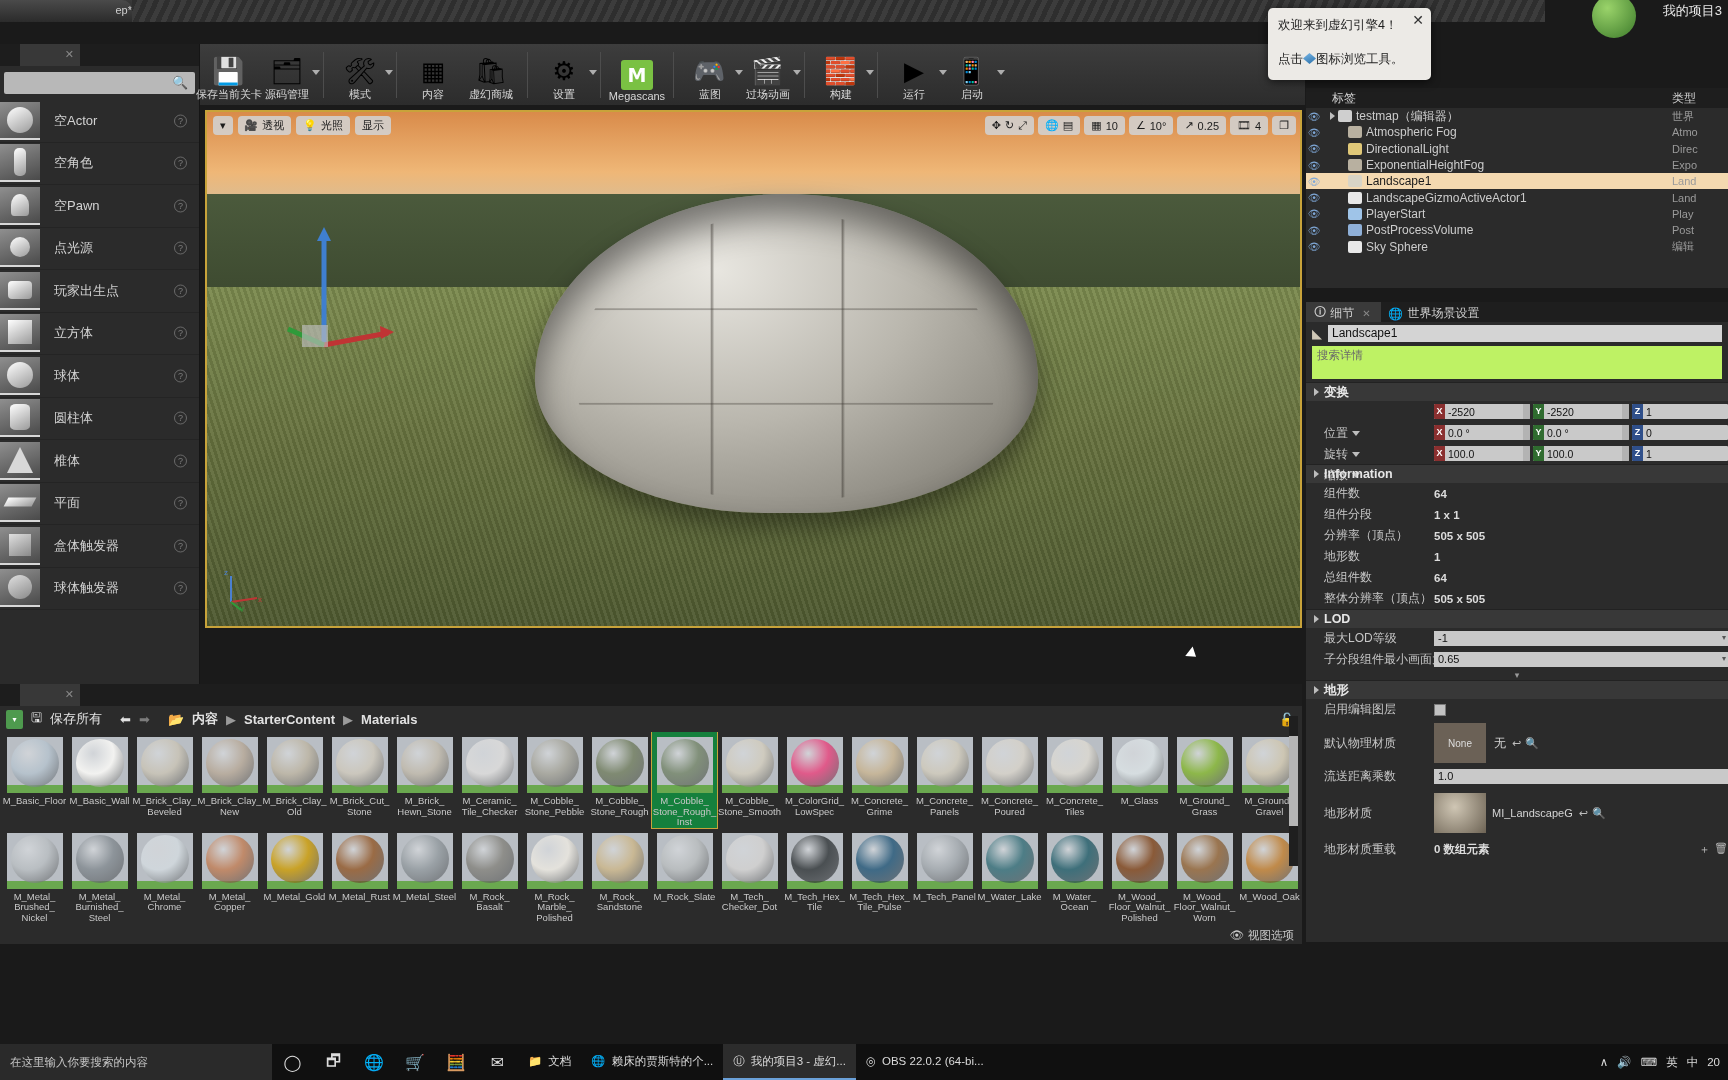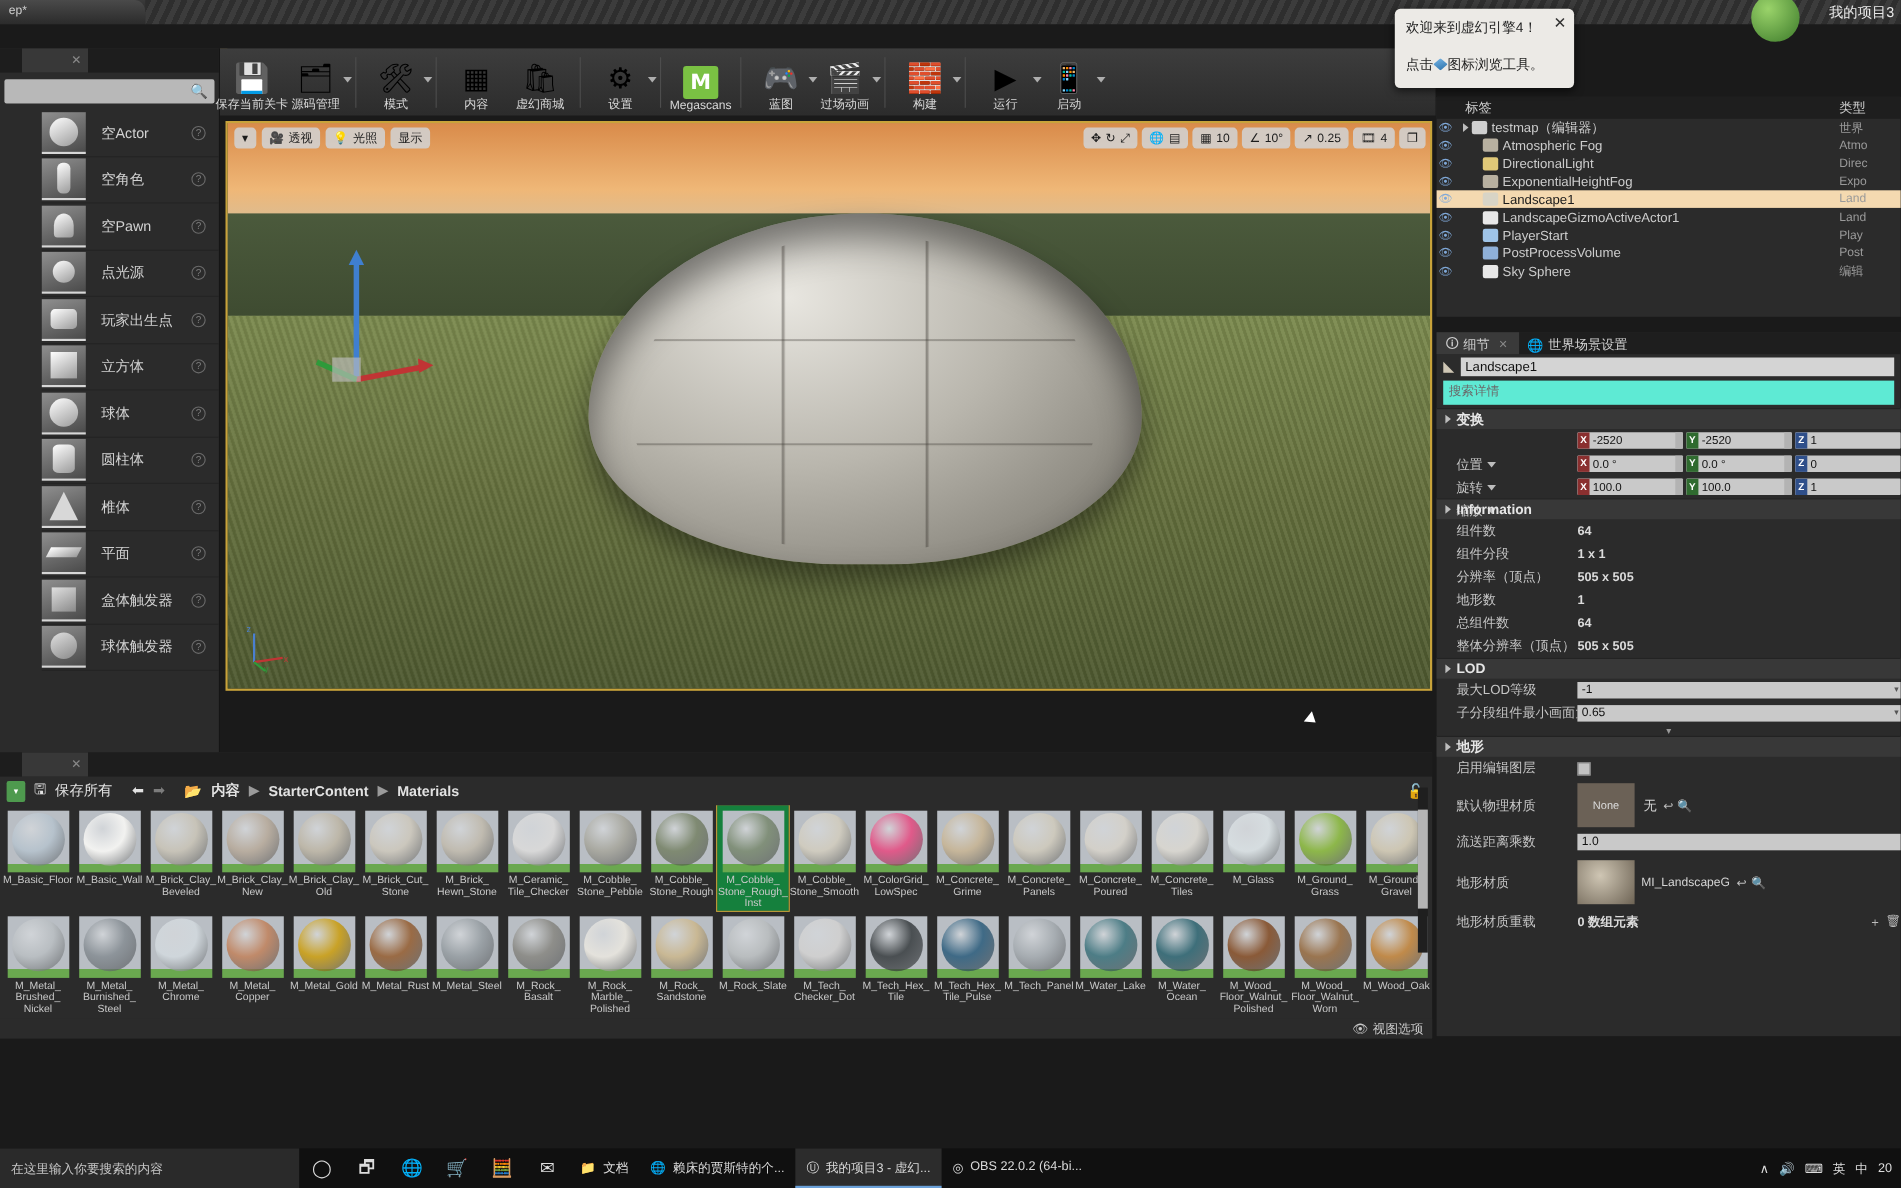--- a/index.html
+++ b/index.html
@@ -1,22 +1,22 @@
 <!DOCTYPE html>
 <html><head>
 <meta charset="utf-8">
 <style>
   * { box-sizing: border-box; margin:0; padding:0; }
   html,body { width:1728px; height:1080px; overflow:hidden; background:#1a1a1a;
     font-family:"Liberation Sans","DejaVu Sans",sans-serif; }
   #root { position:relative; width:1728px; height:1080px; }
 
   
-  .titlebar { position:absolute; left:0; top:0; width:1728px; height:22px;
-    background:linear-gradient(180deg,#3a3a3a,#1e1e1e); }
+  .titlebar { position:absolute; left:0; top:0; width:1545px; height:22px;
+    background:linear-gradient(180deg,#3a3a3a,#1e1e1e);text-align:right; }
   .title-tab { position:absolute; left:0; top:0; width:132px; height:22px;
     background:linear-gradient(180deg,#4a4a4a,#2b2b2b);
     border-radius:0 10px 0 0; color:#cfcfcf; font-size:11px;
     padding:4px 0 0 8px; overflow:hidden; white-space:nowrap; }
   .title-stripes { position:absolute; left:132px; top:0; right:0; height:22px;
     background:repeating-linear-gradient(115deg,#2e2e2e 0 5px,#3c3c3c 5px 10px); }
   .title-right { position:absolute; right:6px; top:2px; color:#e8e8e8;
     font-size:13px; z-index:6; }
 
   
@@ -27,21 +27,21 @@
   
   .leftpanel { position:absolute; left:0; top:44px; width:200px; height:640px;
     background:#2b2b2b; border-right:1px solid #151515; }
   .lp-tabrow { height:22px; background:#1d1d1d; position:relative; }
   .lp-tab { position:absolute; left:20px; top:0; width:60px; height:22px;
     background:#383838; }
   .lp-tab .x { position:absolute; right:6px; top:4px; color:#888; font-size:11px; }
   .lp-search { margin:6px 4px; height:22px; background:#b8b8b8; border-radius:2px;
     position:relative; }
   .lp-search .mag { position:absolute; right:6px; top:3px; font-size:13px; color:#222; }
-  .lp-list { overflow:hidden;padding-left:38px; }
+  .lp-list { overflow:hidden; }
   .lp-item { height:42.5px; display:flex; align-items:center;
     border-bottom:1px solid #242424; position:relative; }
   .lp-thumb { width:40px; height:38px; margin-left:0; flex:0 0 40px;
     background:linear-gradient(160deg,#8f8f8f,#4a4a4a); border-bottom:2px solid #d7d7d7;
     position:relative; overflow:hidden; }
   .lp-thumb .shape { position:absolute; left:50%; top:50%; transform:translate(-50%,-50%);
     background:linear-gradient(150deg,#fff,#9a9a9a); }
   .lp-label { color:#d2d2d2; font-size:13px; margin-left:14px; }
   .lp-help { position:absolute; right:12px; top:50%; transform:translateY(-50%);
     width:13px; height:13px; border:1px solid #6a6a6a; border-radius:50%;
@@ -139,21 +139,21 @@
   .dt-tabs { height:20px; background:#1e1e1e; display:flex; font-size:12px; }
   .dt-tab { padding:3px 10px 0 8px; color:#cfcfcf; display:flex;
     align-items:center; gap:4px; }
   .dt-tab.active { background:#3a3a3a; }
   .dt-tab .x { color:#888; font-size:10px; margin-left:4px; }
   .dt-name { height:22px; display:flex; align-items:center; gap:6px;
     padding:0 6px; }
   .dt-name input { flex:1; height:17px; background:#d4d4d4; border:none;
     font-size:12px; color:#111; padding:0 4px;
     font-family:"Liberation Sans",sans-serif; }
-  .dt-search { margin:2px 6px 3px 6px; height:22px; background:#5eead4;
+  .dt-search { margin:2px 6px 3px 6px; height:33px; background:#bef264;
     color:#6a6a6a; font-size:11.5px; padding:2px 5px; }
   .dt-sec { height:19px; background:#383838; color:#e6e6e6; font-size:12.5px;
     font-weight:bold; display:flex; align-items:center; padding-left:8px; gap:5px;
     border-top:1px solid #222; }
   .tri { width:0;height:0;border-left:5px solid #bdbdbd;
     border-top:4px solid transparent;border-bottom:4px solid transparent; }
   .tri.down { border-left:4px solid transparent;border-right:4px solid transparent;
     border-top:5px solid #bdbdbd; border-bottom:none; }
   .dt-row { height:21px; display:flex; align-items:center; font-size:12px;
     color:#c6c6c6; padding-left:18px; }

